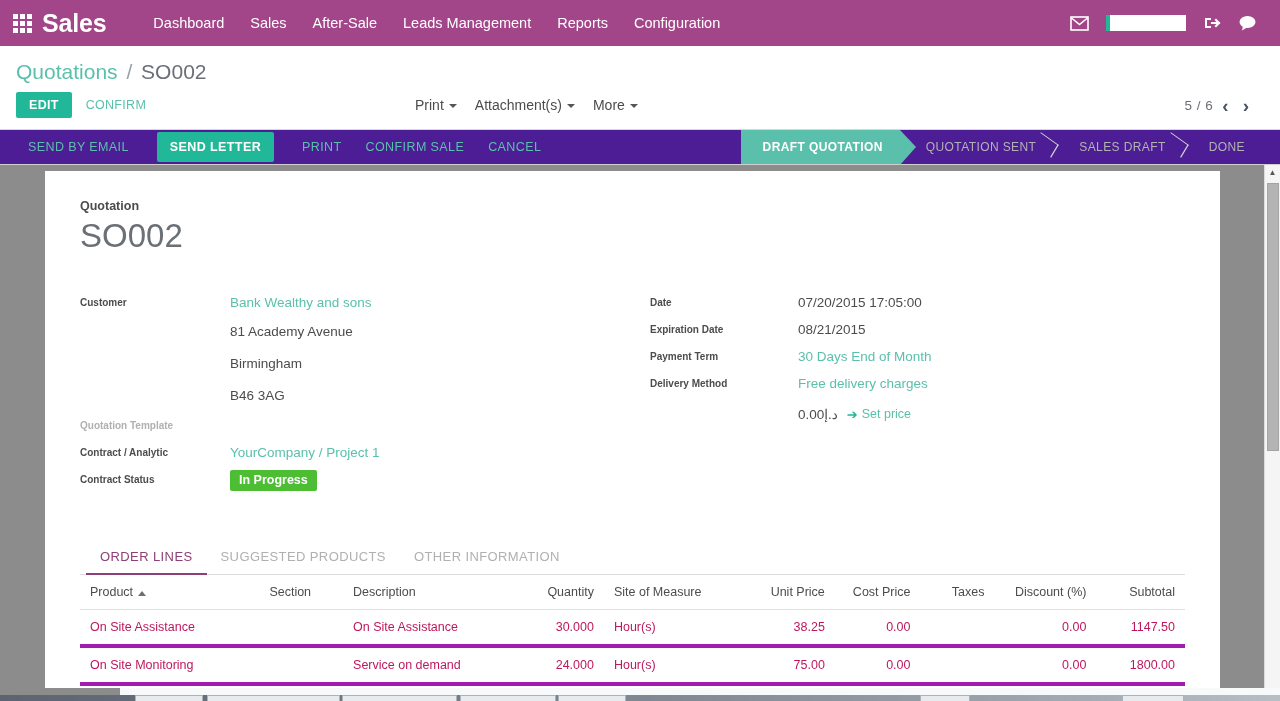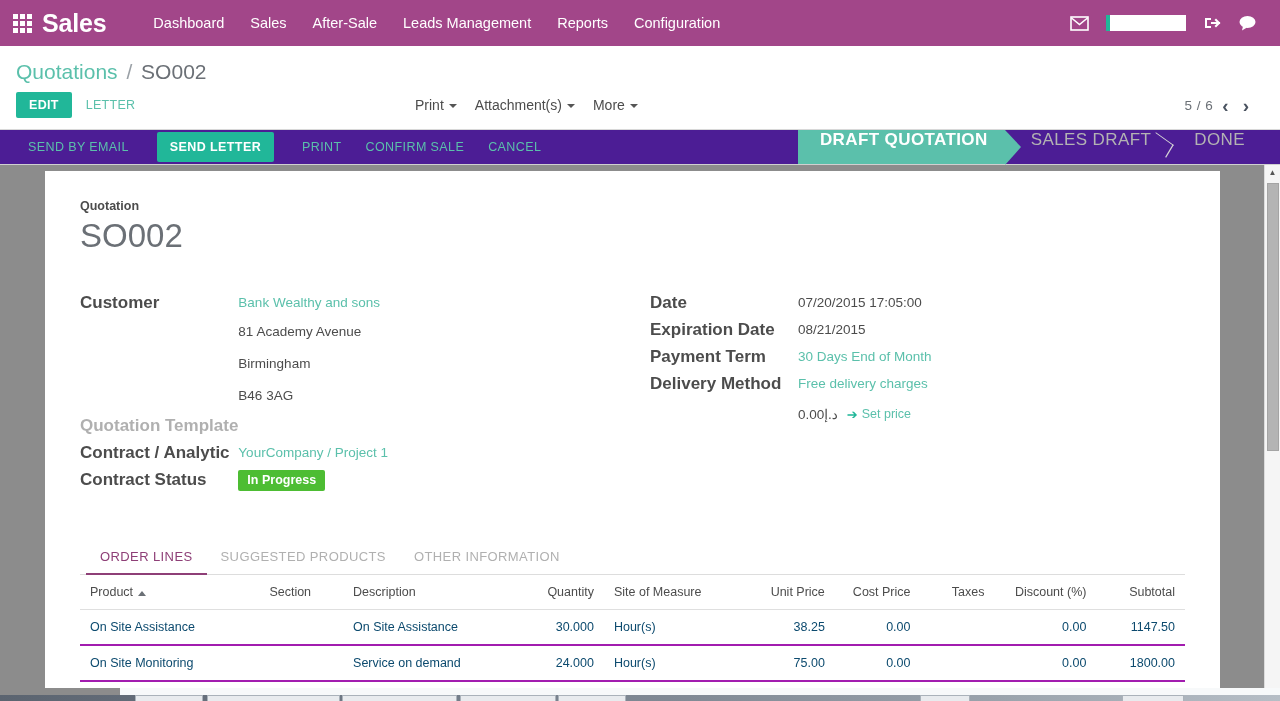--- a/index.html
+++ b/index.html
@@ -181,23 +181,24 @@
   }
 
   .statusbar-pipeline {
     margin-left: auto;
     display: flex;
     align-items: stretch;
     padding-right: 18px;
   }
   .stage {
     display: flex;
+    align-items: center;
     position: relative;
     padding: 0 17px 0 26px;
-    font-size: 17px;
+    font-size: 12px;
     letter-spacing: .4px;
     color: #b3b3b3;
     cursor: pointer;
     background: transparent;
   }
   .stage:first-child { padding-left: 22px; }
   .stage .chev {
     position: absolute;
     right: -1px; top: 50%;
     width: 17px; height: 25px;
@@ -262,21 +263,21 @@
 
   .fieldgrid {
     display: flex;
     gap: 0;
   }
   .col-left { width: 570px; }
   .col-right { width: 520px; }
   table.fields { border-collapse: collapse; width: 100%; }
   table.fields td { padding: 0 0 6px 0; vertical-align: top; }
   td.lbl {
-    font-size: 17px;
+    font-size: 10px;
     font-weight: bold;
     color: #4c4c4c;
     white-space: nowrap;
     padding-right: 18px;
     line-height: 21px;
   }
   .col-left td.lbl { width: 150px; }
   .col-right td.lbl { width: 148px; }
   td.val {
     font-size: 13.5px;
@@ -348,23 +349,23 @@
     font-weight: normal;
     color: #4c4c4c;
     text-align: left;
     padding: 9px 10px 10px 10px;
     border-bottom: 1px solid #dfdfdf;
     white-space: nowrap;
   }
   table.lines thead th.num { text-align: right; }
   table.lines tbody td {
     font-size: 12.5px;
-    color: #0c4a6e;
+    color: #be185d;
     padding: 10px 10px;
-    border-bottom: 2px solid #a21caf;
+    border-bottom: 4px solid #a21caf;
     white-space: nowrap;
   }
   table.lines tbody td.num { text-align: right; }
   table.lines tbody tr { cursor: pointer; }
   .sortcaret {
     display: inline-block;
     width: 0; height: 0;
     border-left: 4px solid transparent;
     border-right: 4px solid transparent;
     border-bottom: 5px solid #6b7076;
@@ -488,21 +489,21 @@
 <div class="control-panel">
   <div class="cp-row1">
     <div class="breadcrumb">
       <span class="bc-link">Quotations</span>
       <span class="bc-sep">/</span>
       <span class="bc-current">SO002</span>
     </div>
   </div>
   <div class="cp-row2">
     <button class="btn-edit">EDIT</button>
-    <button class="btn-create">LETTER</button>
+    <button class="btn-create">CONFIRM</button>
 
     <div class="cp-center">
       <div class="drop-btn"><span>Print</span><span class="caret"></span></div>
       <div class="drop-btn"><span>Attachment(s)</span><span class="caret"></span></div>
       <div class="drop-btn"><span>More</span><span class="caret"></span></div>
     </div>
 
     <div class="pager">
       <span class="pager-val">5 / 6</span>
       <span class="pg-arrow">‹</span>
@@ -516,20 +517,24 @@
     <button class="sb-btn">SEND BY EMAIL</button>
     <button class="sb-btn primary">SEND LETTER</button>
     <button class="sb-btn">PRINT</button>
     <button class="sb-btn">CONFIRM SALE</button>
     <button class="sb-btn">CANCEL</button>
   </div>
   <div class="statusbar-pipeline">
     <div class="stage active">
       <span>DRAFT QUOTATION</span>
       <span class="arrowfill"></span>
+    </div>
+    <div class="stage">
+      <span>QUOTATION SENT</span>
+      <span class="chev"></span>
     </div>
     <div class="stage">
       <span>SALES DRAFT</span>
       <span class="chev"></span>
     </div>
     <div class="stage">
       <span>DONE</span>
     </div>
   </div>
 </div>

